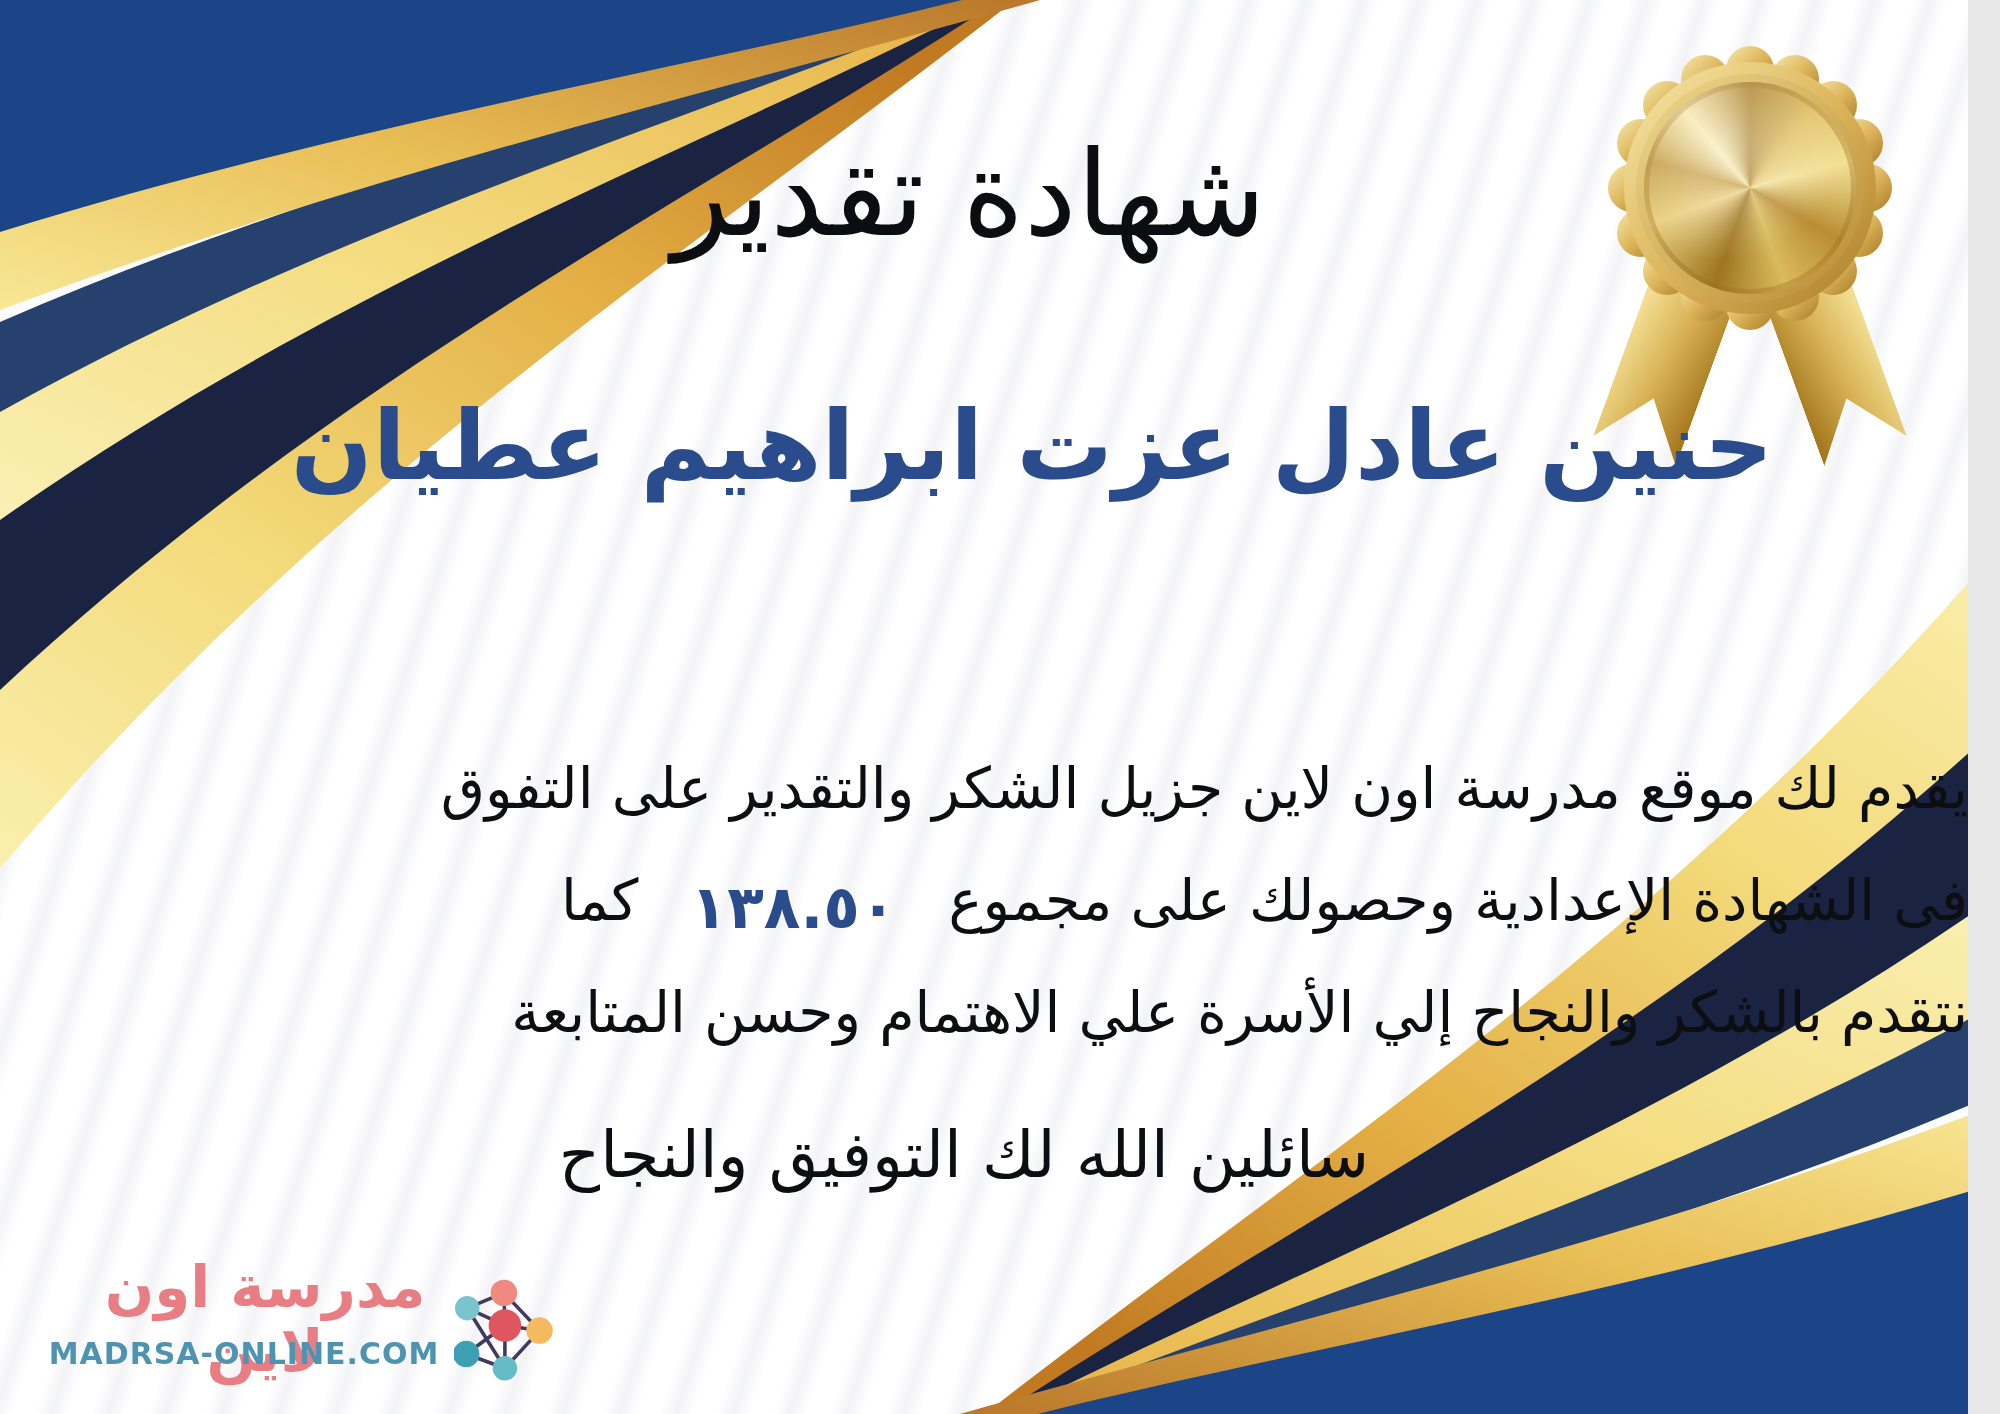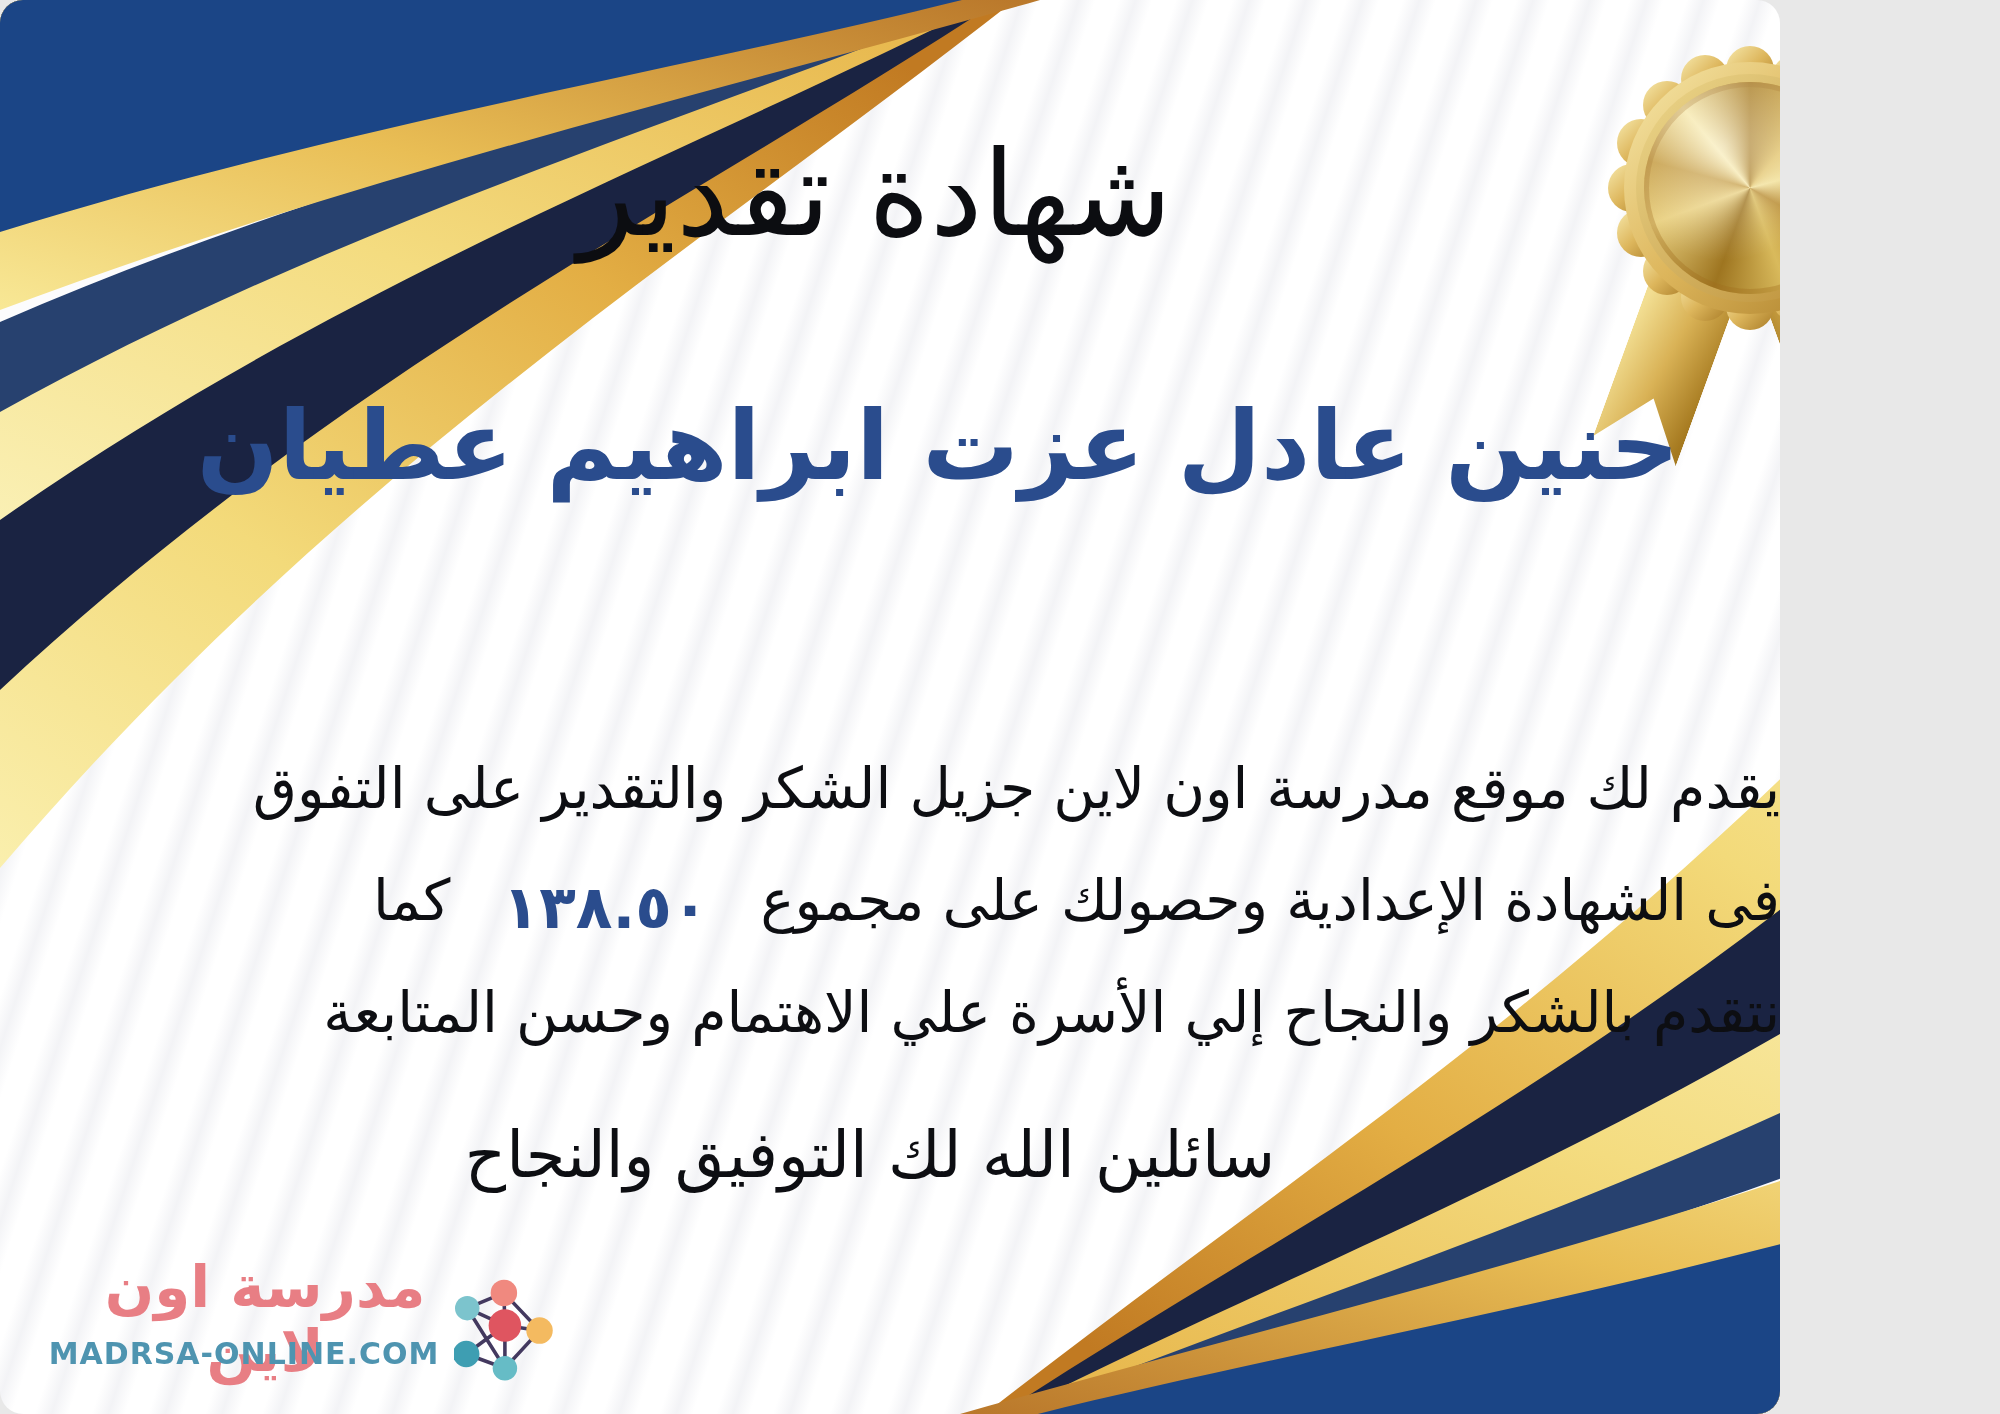--- a/index.html
+++ b/index.html
@@ -1,23 +1,22 @@
 <!DOCTYPE html>
 <html><head>
 <meta charset="utf-8">
 <style>
   html,body{margin:0;padding:0;background:#e8e8e8;}
   .stage{
-    position:relative;width:1780px;height:1414px;overflow:hidden;
+    position:relative;width:1968px;height:1414px;overflow:hidden;
     background:#ffffff;
     background-image:repeating-linear-gradient(108deg,
       rgba(228,229,235,0.45) 0px, rgba(255,255,255,0) 16px,
       rgba(255,255,255,0) 38px, rgba(228,229,235,0.45) 54px);
     font-family:"DejaVu Sans", sans-serif;
-    border-radius:23px;
   }
   .decor{position:absolute;left:0;top:0;width:2000px;height:1414px;}
 
   
   .title{
     position:absolute;top:112px;left:-15px;width:100%;text-align:center;
     font-size:118px;line-height:1.4;color:#0c0d11;letter-spacing:-2px;
   }
   .name{
     position:absolute;top:382px;left:48px;width:100%;text-align:center;

